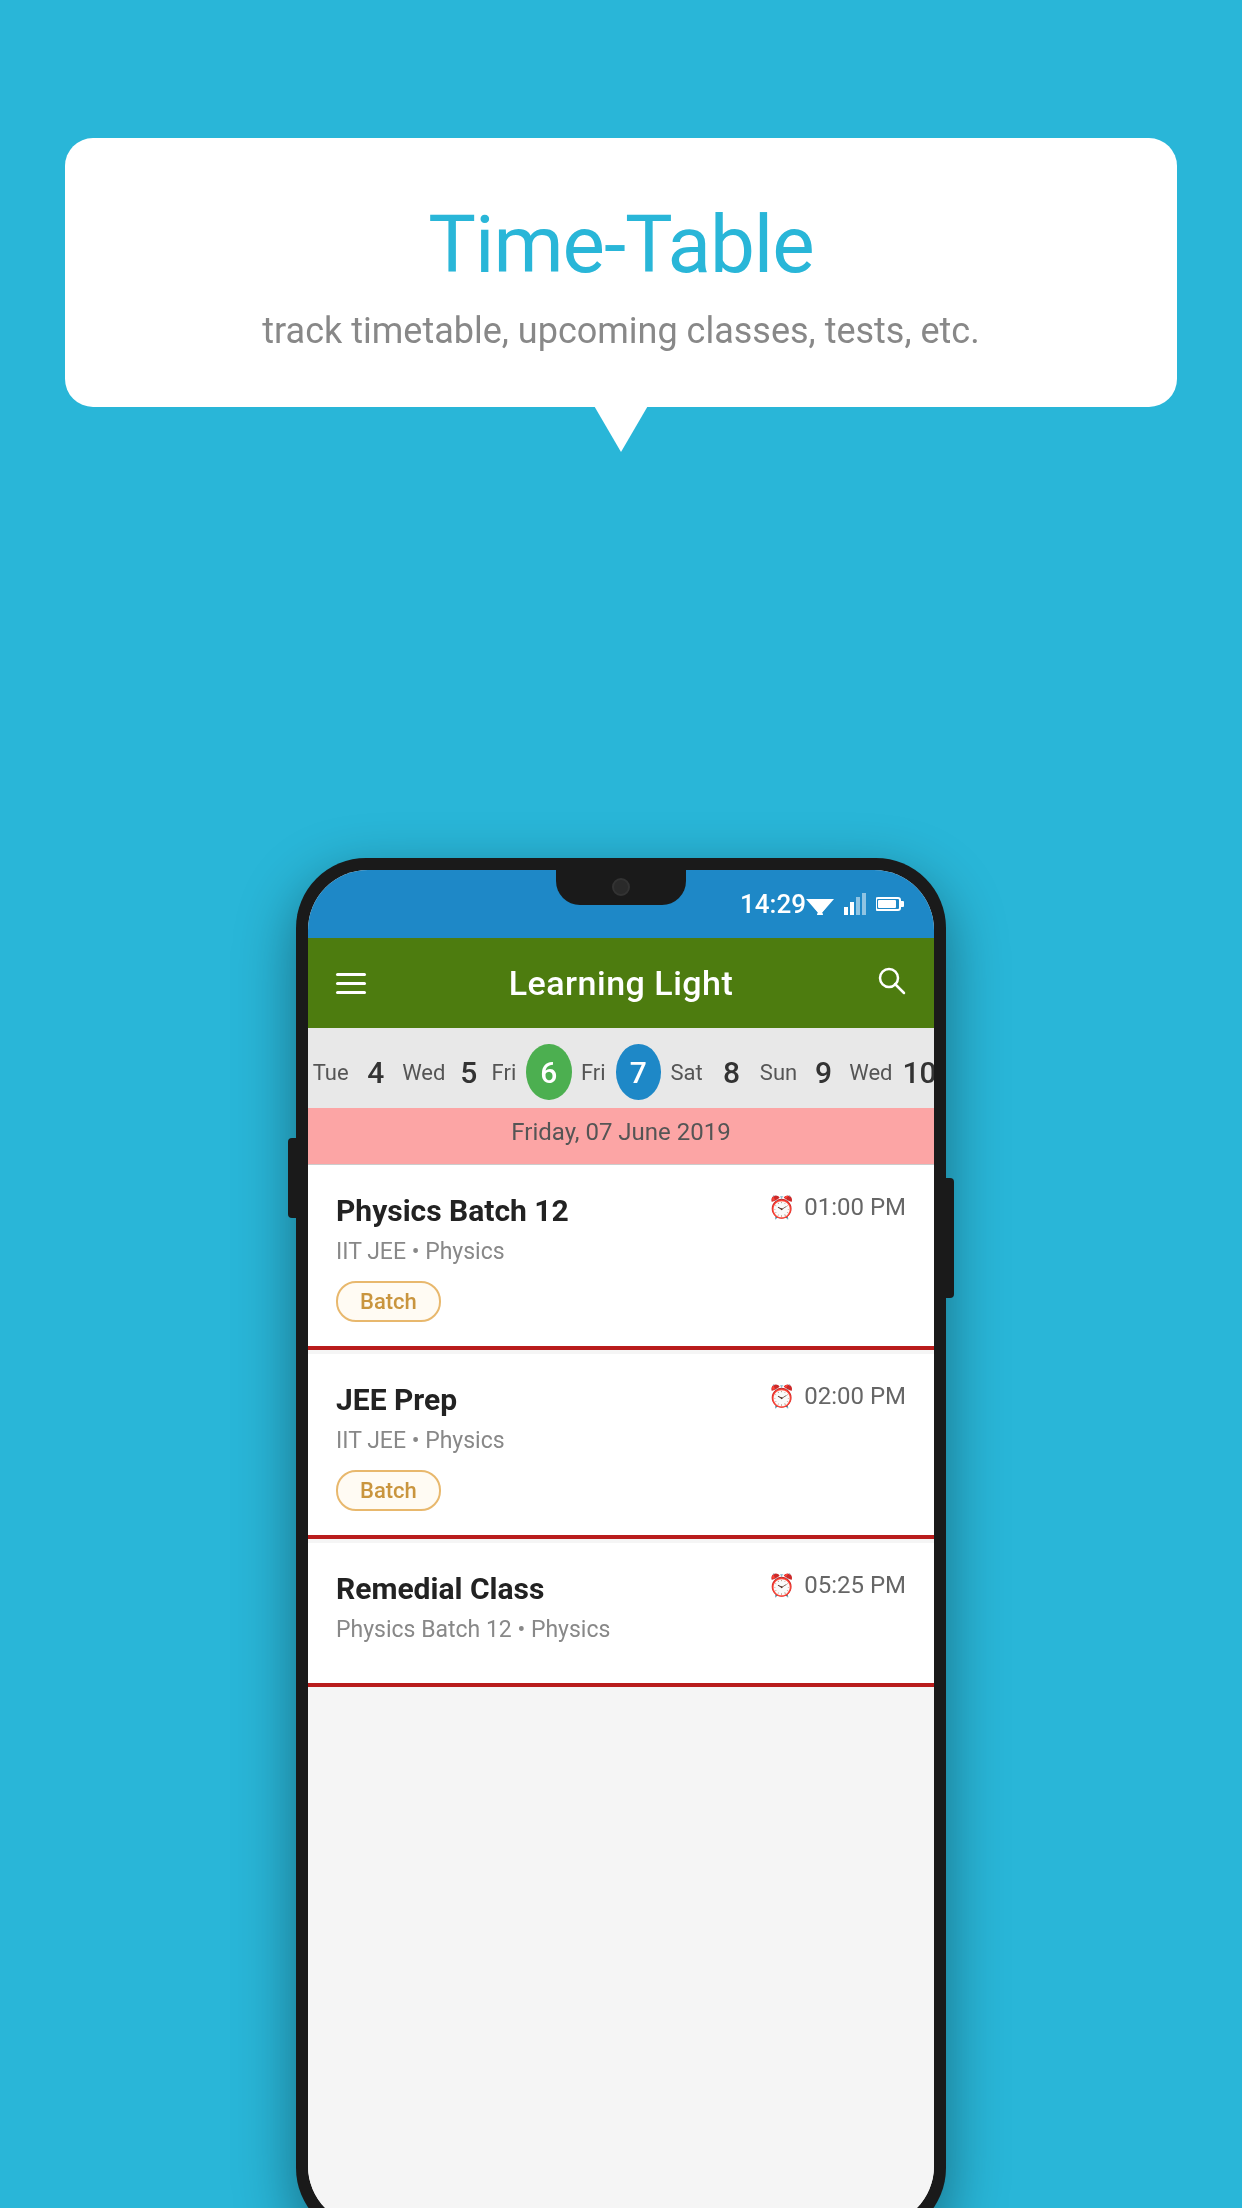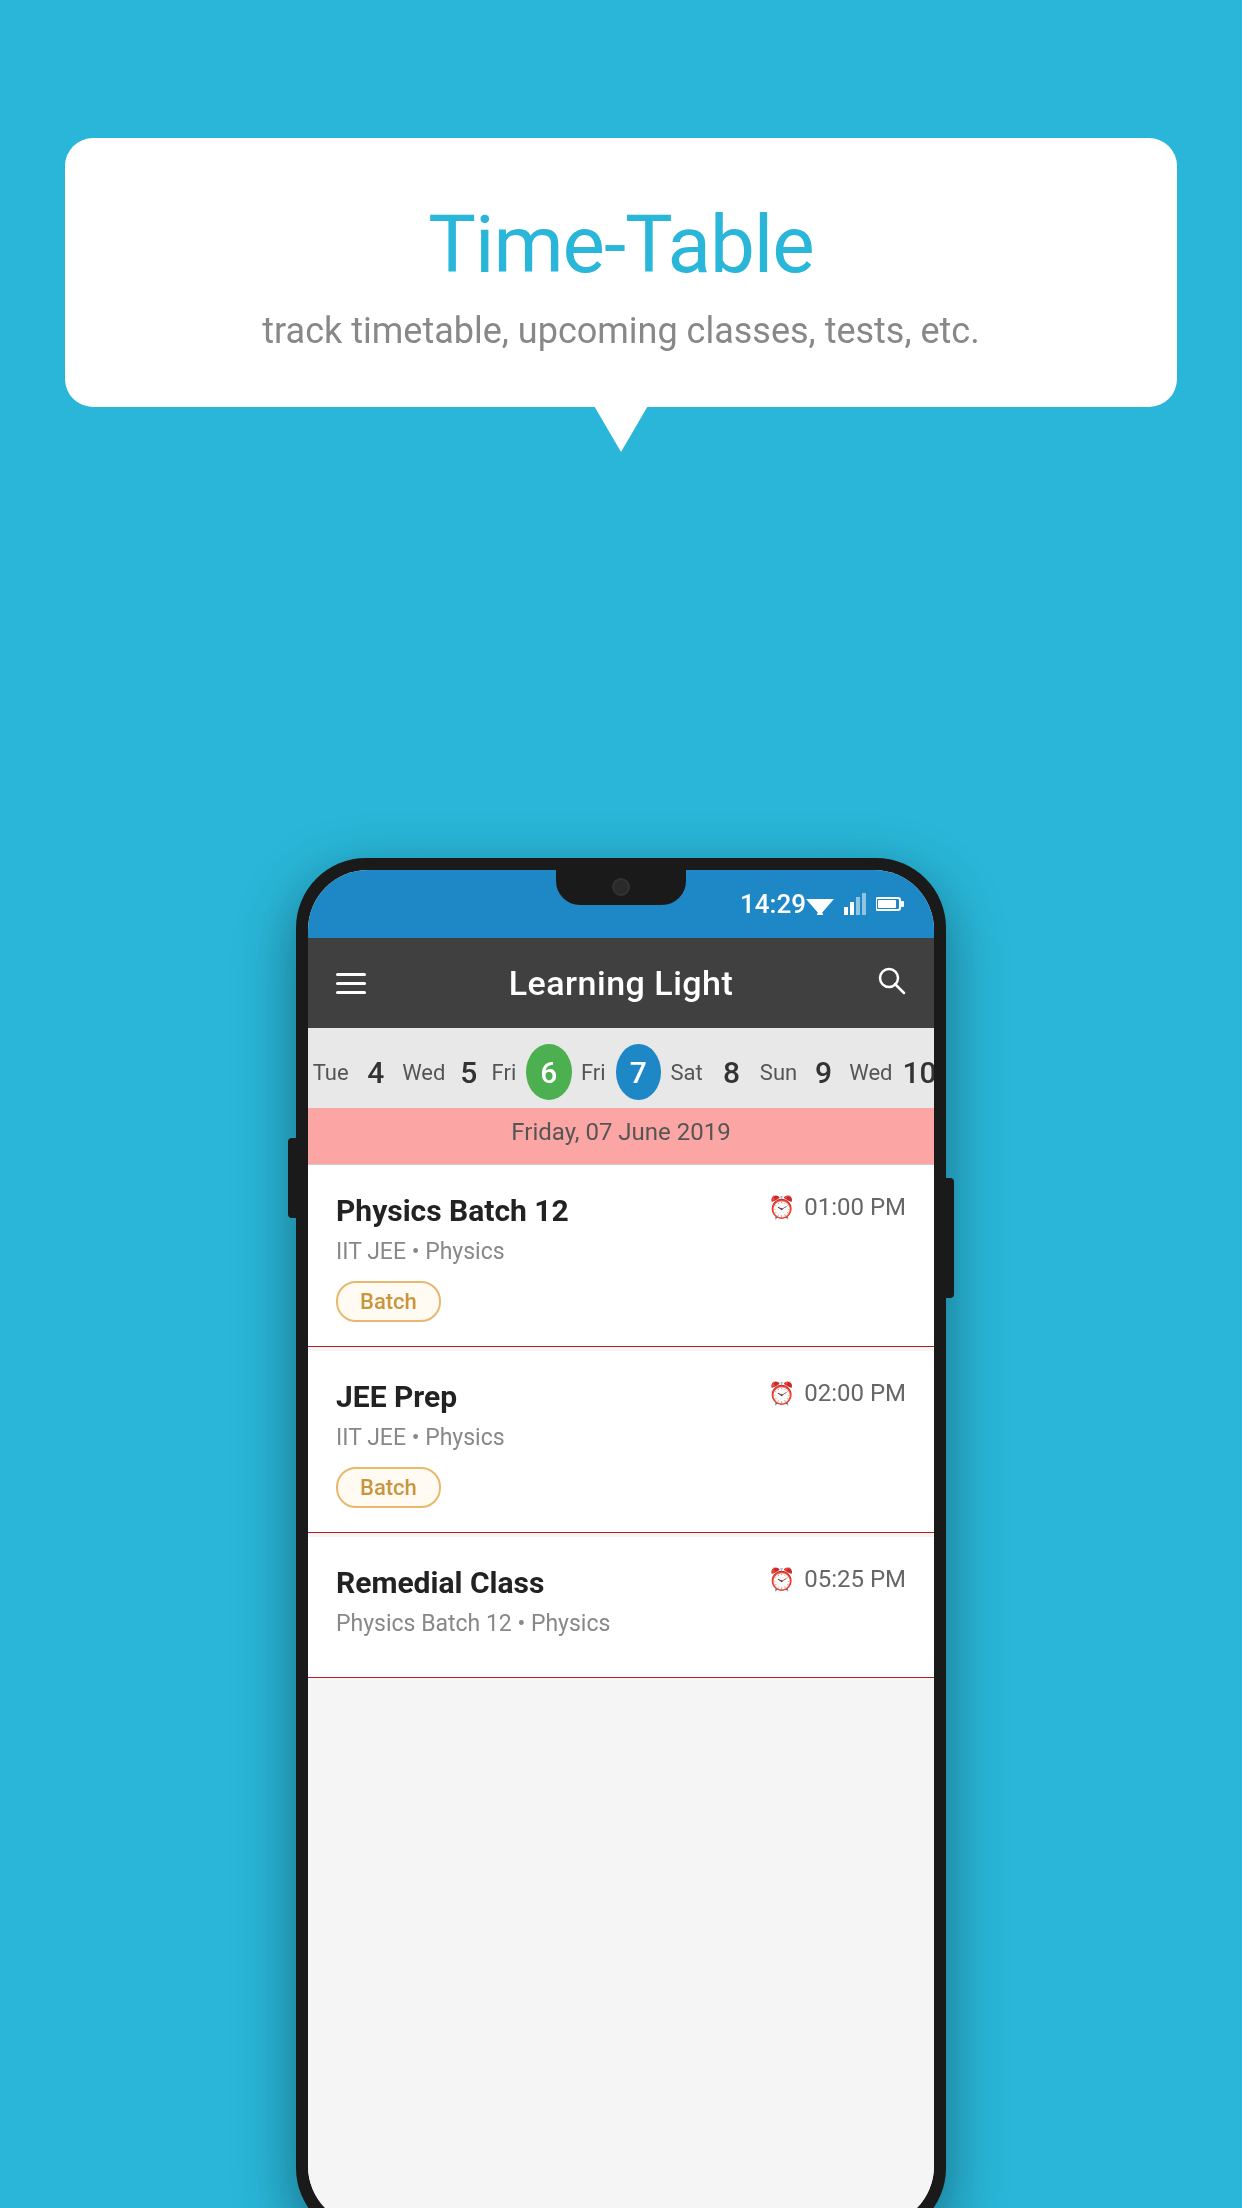--- a/index.html
+++ b/index.html
@@ -145,21 +145,21 @@
       gap: 10px;
       z-index: 10;
     }
 
     .status-icons svg {
       fill: white;
     }
 
     
     .app-bar {
-      background: #404040;
+      background: #4d7c0f;
       height: 90px;
       display: flex;
       align-items: center;
       justify-content: space-between;
       padding: 0 28px;
       gap: 23px;
     }
 
     .app-bar-title {
       color: white;
@@ -247,21 +247,21 @@
     .classes-list {
       flex: 1;
       overflow-y: auto;
       background: #f5f5f5;
     }
 
     .class-item {
       background: white;
       margin-bottom: 4px;
       padding: 28px 28px 24px;
-      border-bottom: 1px solid #b91c1c;
+      border-bottom: 4px solid #b91c1c;
     }
 
     .class-item-header {
       display: flex;
       justify-content: space-between;
       align-items: flex-start;
       margin-bottom: 10px;
     }
 
     .class-name {

